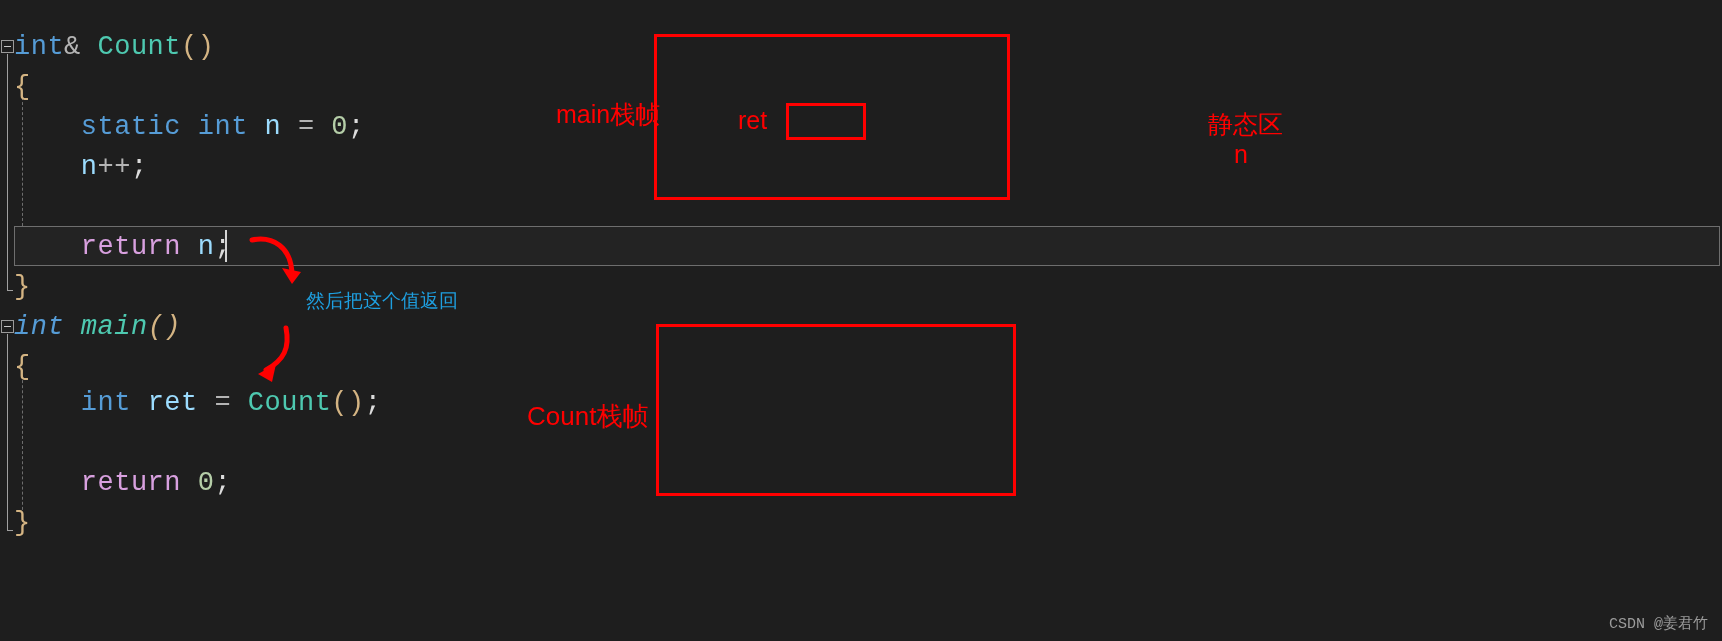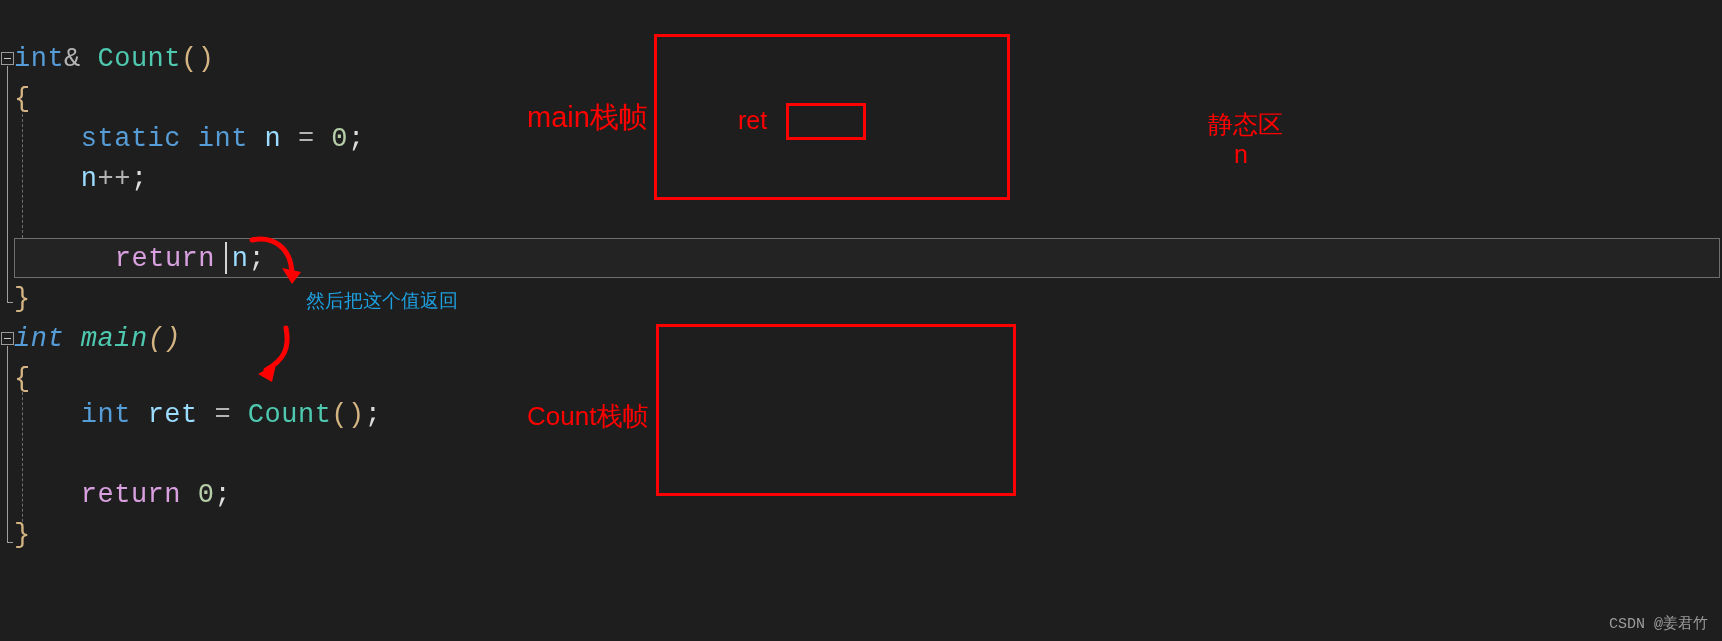--- a/index.html
+++ b/index.html
@@ -12,21 +12,21 @@
     width: 1722px;
     height: 641px;
     background: #1e1e1e;
     overflow: hidden;
     font-family: "Liberation Sans", sans-serif;
   }
 
   
   #editor {
     position: absolute;
-    left: 0; top: 12px;
+    left: 0; top: 0;
     width: 520px; height: 542px;
   }
   .code-line {
     position: absolute;
     left: 0;
     height: 40px;
     line-height: 40px;
     white-space: pre;
     font-family: "Liberation Mono", "DejaVu Sans Mono", monospace;
     font-size: 27px;
@@ -151,33 +151,33 @@
 
     <div class="indent-guide" style="left:22px; top:92px;  height:134px;"></div>
     <div class="indent-guide" style="left:22px; top:370px; height:150px;"></div>
 
     <div id="code-lines">
         <div class="code-line" style="top: 27px; left: 14px;"><span class="tok-kw">int</span><span class="tok-op">&amp;</span><span class="tok-plain"> </span><span class="tok-fn">Count</span><span class="tok-paren">()</span></div>
         <div class="code-line" style="top: 67px; left: 14px;"><span class="tok-brace">{</span></div>
         <div class="code-line" style="top: 107px; left: 14px;"><span class="tok-plain">    </span><span class="tok-kw">static</span><span class="tok-plain"> </span><span class="tok-kw">int</span><span class="tok-plain"> </span><span class="tok-var">n</span><span class="tok-plain"> </span><span class="tok-op">=</span><span class="tok-plain"> </span><span class="tok-num">0</span><span class="tok-punc">;</span></div>
         <div class="code-line" style="top: 147px; left: 14px;"><span class="tok-plain">    </span><span class="tok-var">n</span><span class="tok-op">++</span><span class="tok-punc">;</span></div>
         <div class="code-line" style="top: 187px; left: 14px;"></div>
-        <div class="code-line" style="top: 227px; left: 14px; padding-left: 34px;"><span class="tok-plain">    </span><span class="tok-ret">return</span><span class="tok-plain"> </span><span class="tok-var">n</span><span class="tok-punc">;</span></div>
+        <div class="code-line" style="top: 227px; left: 14px;"><span class="tok-plain">    </span><span class="tok-ret">return</span><span class="tok-plain"> </span><span class="tok-var">n</span><span class="tok-punc">;</span></div>
         <div class="code-line" style="top: 267px; left: 14px;"><span class="tok-brace">}</span></div>
         <div class="code-line" style="top: 307px; left: 14px; font-style: italic;"><span class="tok-kw">int</span><span class="tok-plain"> </span><span class="tok-fn">main</span><span class="tok-paren">()</span></div>
         <div class="code-line" style="top: 347px; left: 14px;"><span class="tok-brace">{</span></div>
         <div class="code-line" style="top: 383px; left: 14px;"><span class="tok-plain">    </span><span class="tok-kw">int</span><span class="tok-plain"> </span><span class="tok-var">ret</span><span class="tok-plain"> </span><span class="tok-op">=</span><span class="tok-plain"> </span><span class="tok-fn">Count</span><span class="tok-paren">()</span><span class="tok-punc">;</span></div>
         <div class="code-line" style="top: 423px; left: 14px;"></div>
         <div class="code-line" style="top: 463px; left: 14px;"><span class="tok-plain">    </span><span class="tok-ret">return</span><span class="tok-plain"> </span><span class="tok-num">0</span><span class="tok-punc">;</span></div>
         <div class="code-line" style="top: 503px; left: 14px;"><span class="tok-brace">}</span></div>
       </div>
   </div>
 
   <div class="red-box" style="left:654px; top:34px; width:356px; height:166px;"></div>
-  <div class="red-label" style="left:527px; top:98px; font-size:29px;">main栈帧</div>
+  <div class="red-label" style="left:556px; top:98px; font-size:25px;">main栈帧</div>
 
   <div class="red-label" style="left:738px; top:106px; font-size:25px;">ret</div>
   <div class="red-box" style="left:786px; top:103px; width:80px; height:37px;"></div>
 
   <div class="red-box" style="left:656px; top:324px; width:360px; height:172px;"></div>
   <div class="red-label" style="left:527px; top:399px; font-size:26px;">Count栈帧</div>
 
   <div class="red-label" style="left:1208px; top:108px; font-size:25px;">静态区</div>
   <div class="red-label" style="left:1234px; top:140px; font-size:25px;">n</div>
 

